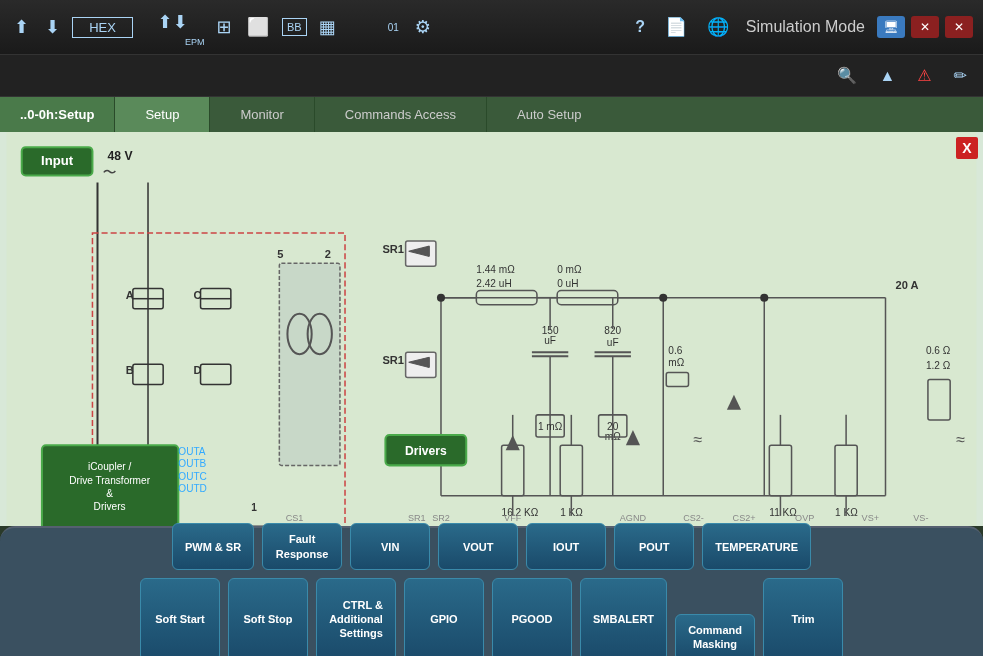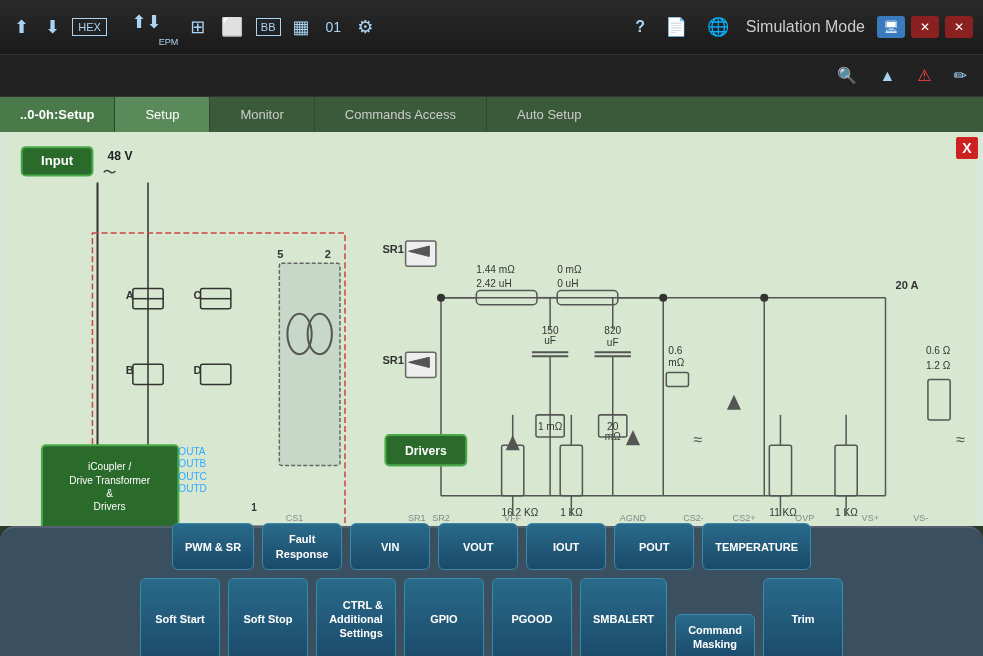--- a/index.html
+++ b/index.html
@@ -209,40 +209,40 @@
 
 <div id="toolbar">
   <div class="toolbar-icons">
     <div class="toolbar-icon-group">
       <span class="toolbar-icon">⬆</span>
     </div>
     <div class="toolbar-icon-group">
       <span class="toolbar-icon">⬇</span>
     </div>
     <div class="toolbar-icon-group">
-      <span class="toolbar-icon" style="font-size:11px;border:1px solid #aad4f5;padding:2px 5px;">HEX</span>
+      <span class="toolbar-icon" style="font-size:13px;border:1px solid #aad4f5;padding:2px 16px;">HEX</span>
     </div>
     <div class="toolbar-icon-group">
       <span class="toolbar-icon">⬆⬇</span>
       <span class="toolbar-icon-label">EPM</span>
     </div>
     <div class="toolbar-icon-group">
       <span class="toolbar-icon">⊞</span>
     </div>
     <div class="toolbar-icon-group">
       <span class="toolbar-icon">⬜</span>
     </div>
     <div class="toolbar-icon-group">
       <span class="toolbar-icon" style="font-size:11px;border:1px solid #aad4f5;padding:2px 4px;">BB</span>
     </div>
     <div class="toolbar-icon-group">
       <span class="toolbar-icon">▦</span>
     </div>
     <div class="toolbar-icon-group">
-      <span class="toolbar-icon" style="font-size:14px;">01</span>
+      <span class="toolbar-icon" style="font-size:10px;margin-left:36px;">01</span>
     </div>
     <div class="toolbar-icon-group">
       <span class="toolbar-icon">⚙</span>
     </div>
   </div>
   <div class="toolbar-right">
     <span class="toolbar-icon" style="font-size:16px;font-weight:bold;">?</span>
     <span class="toolbar-icon">📄</span>
     <span class="toolbar-icon">🌐</span>
     <span class="sim-mode">Simulation Mode</span>

